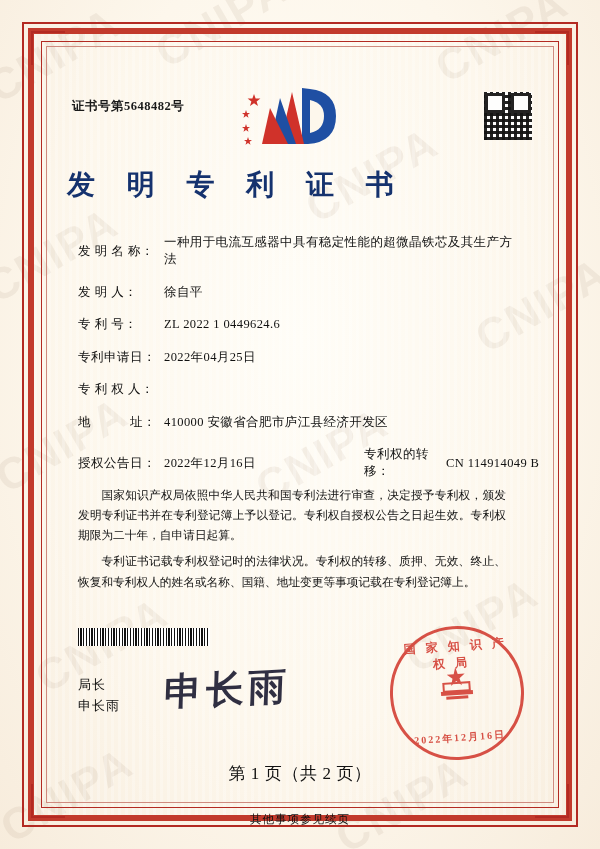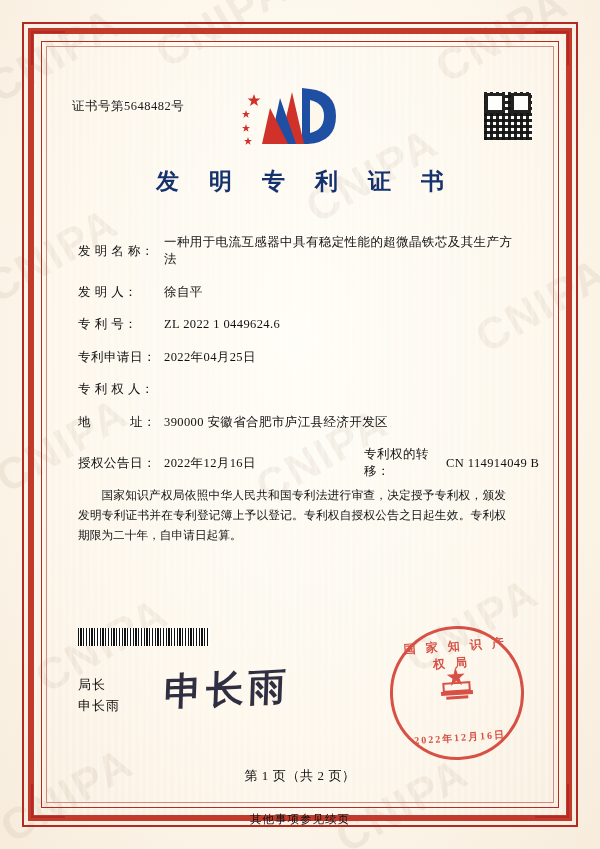--- a/index.html
+++ b/index.html
@@ -84,20 +84,21 @@
     bottom: 56px;
   }
 
   .cert-no {
     position: absolute;
     left: 16px;
     top: 42px;
     font-size: 12.5px;
     color: #1a1a1a;
     letter-spacing: 0.5px;
+    font-weight: bold;
   }
 
   
   .qr {
     position: absolute;
     right: 12px;
     top: 36px;
     width: 48px;
     height: 48px;
     background:
@@ -123,22 +124,21 @@
     top: 28px;
     transform: translateX(-50%);
     width: 120px;
     height: 66px;
   }
 
   .title {
     position: absolute;
     left: 0; right: 0;
     top: 110px;
-    text-align: center;
-    font-size: 23px;
+    font-size: 28px;
     letter-spacing: 11px;
     color: #15326e;
     font-family: "DejaVu Serif", "Liberation Serif", serif;
     font-weight: bold;
     text-indent: 11px;
   }
 
   .fields {
     position: absolute;
     left: 22px;
@@ -260,21 +260,21 @@
     color: #cf2d22;
     letter-spacing: 2px;
     font-weight: bold;
   }
 
   .page-num {
     position: absolute;
     left: 0; right: 0;
     bottom: 8px;
     text-align: center;
-    font-size: 13px;
+    font-size: 17px;
     color: #111;
     letter-spacing: 0.6px;
   }
 
   .footnote {
     position: absolute;
     left: 0; right: 0;
     bottom: 22px;
     text-align: center;
     font-size: 11.5px;
@@ -348,32 +348,33 @@
       </div>
       <div class="field-row">
         <div class="field-label">专利申请日：</div>
         <div class="field-value">2022年04月25日</div>
       </div>
       <div class="field-row">
         <div class="field-label">专 利 权 人：</div>
       </div>
       <div class="field-row">
         <div class="field-label">地　　　址：</div>
-        <div class="field-value">390000 安徽省合肥市庐江县经济开发区</div>
+        <div class="field-value">410000 安徽省合肥市庐江县经济开发区</div>
       </div>
       <div class="field-row dual">
         <div class="field-label">授权公告日：</div>
         <div class="field-value">2022年12月16日</div>
         <div class="field-label2">专利权的转移：</div>
         <div class="field-value">CN 114914049 B</div>
       </div>
     </div>
 
     <div class="paragraphs">
       <p>国家知识产权局依照中华人民共和国专利法进行审查，决定授予专利权，颁发发明专利证书并在专利登记簿上予以登记。专利权自授权公告之日起生效。专利权期限为二十年，自申请日起算。</p>
+      <p>专利证书记载专利权登记时的法律状况。专利权的转移、质押、无效、终止、恢复和专利权人的姓名或名称、国籍、地址变更等事项记载在专利登记簿上。</p>
     </div>
 
     <div class="barcode"></div>
 
     <div class="sign-block">
       <div>局长</div>
       <div>申长雨</div>
     </div>
 
     <div class="signature">申长雨</div>

